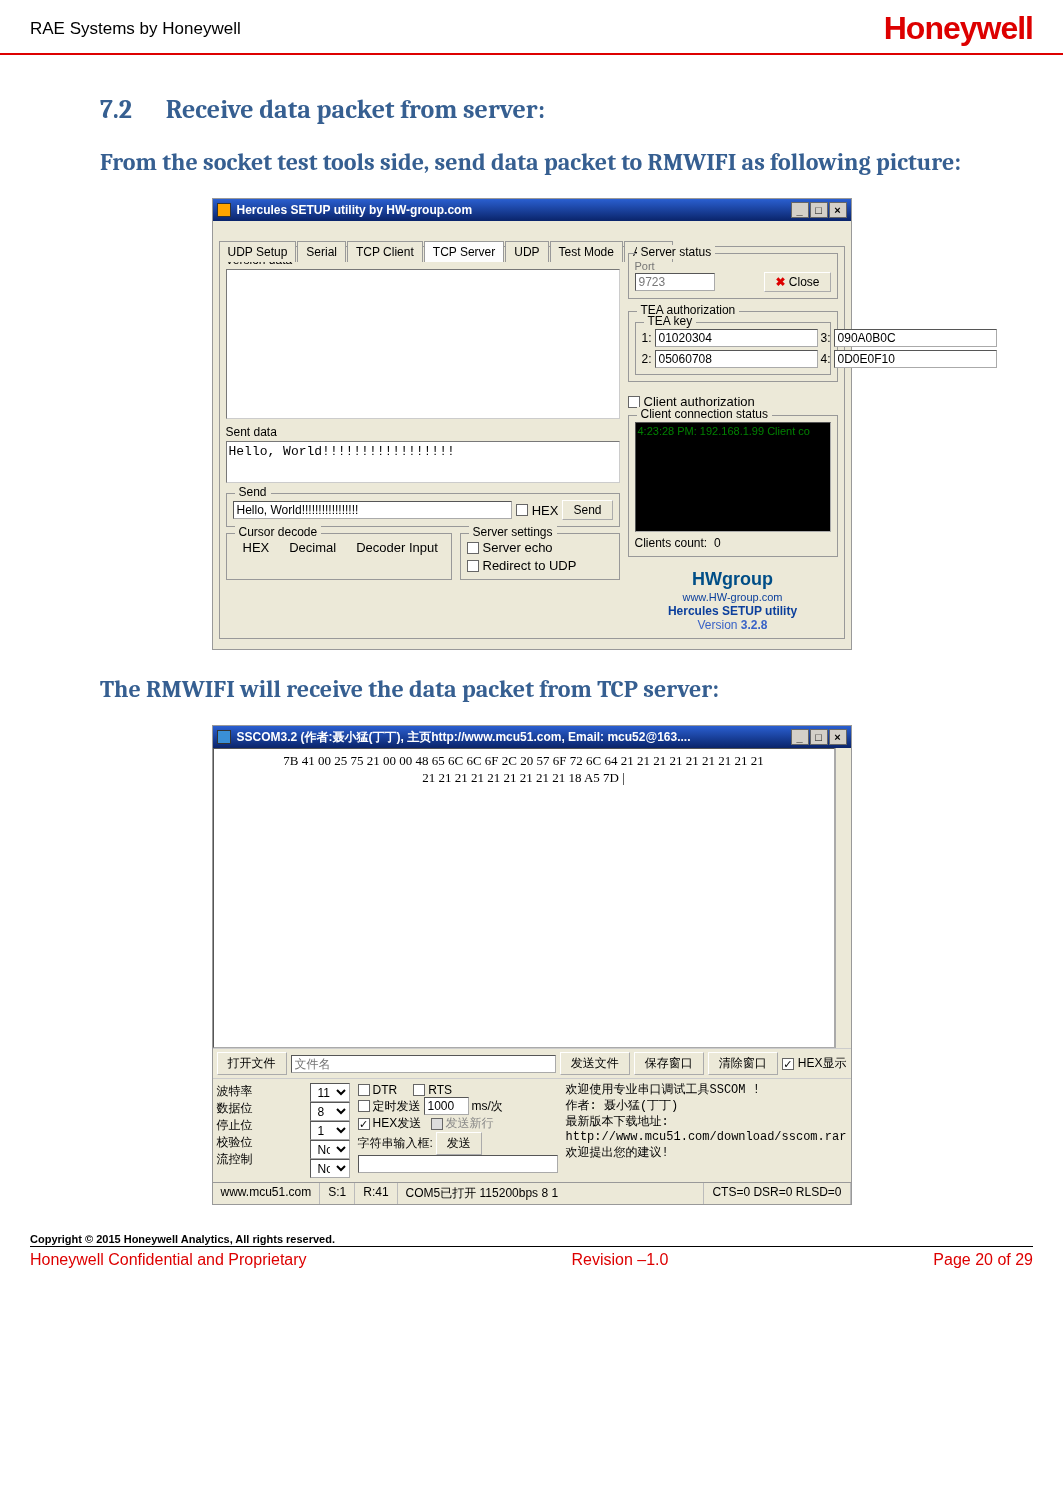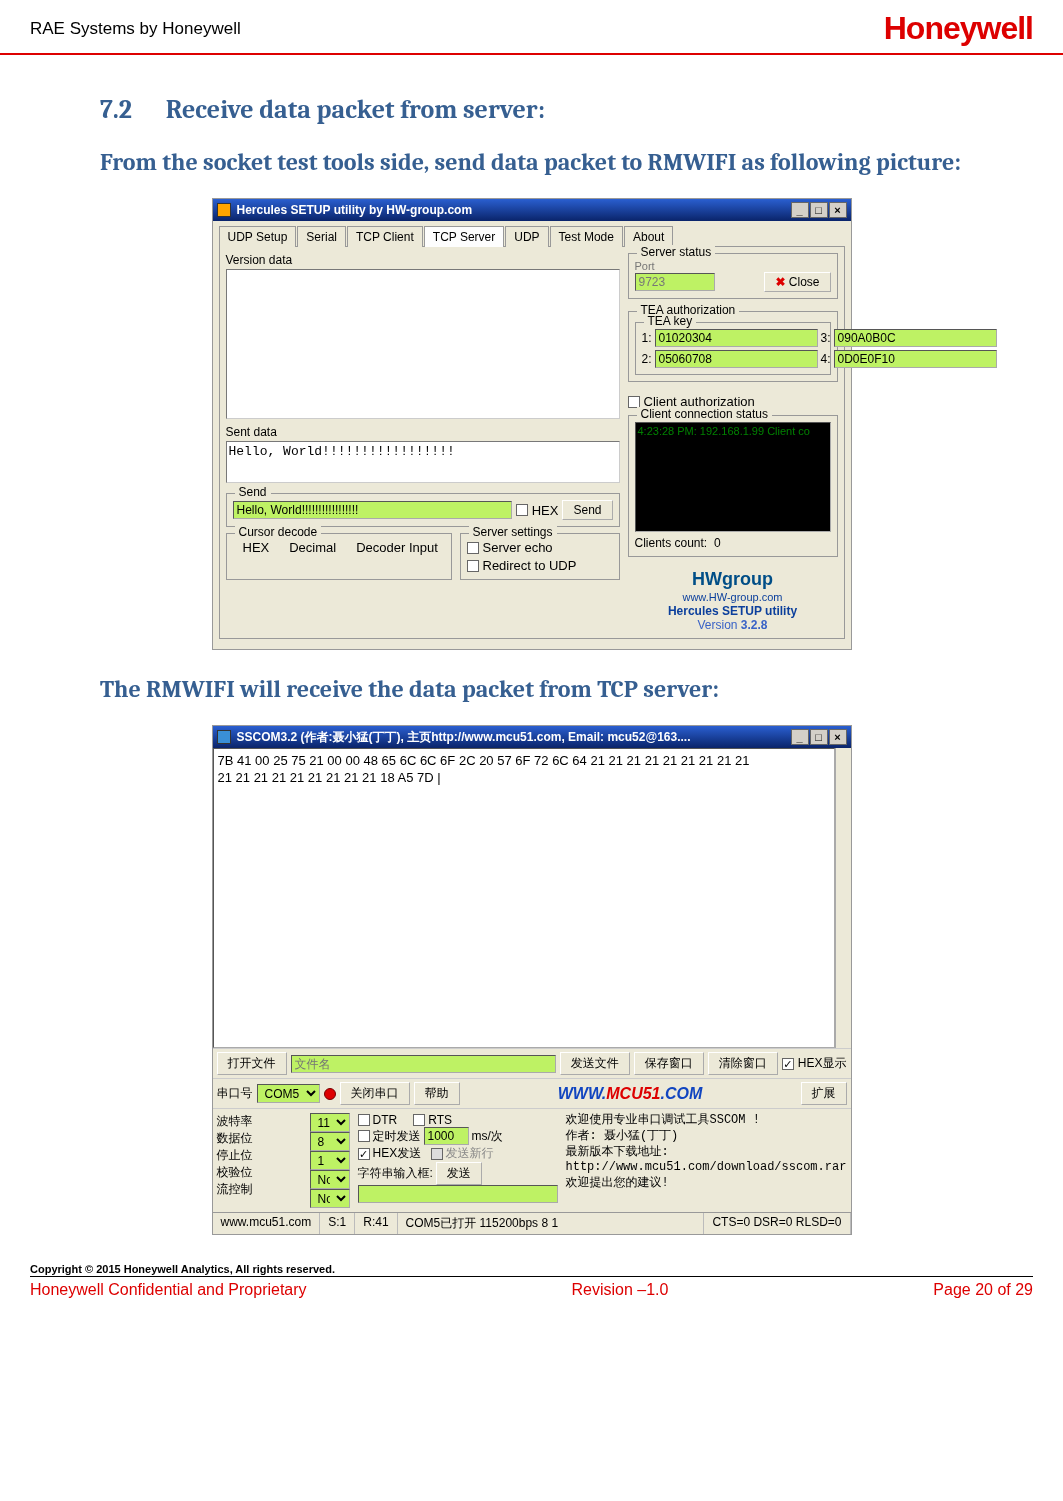--- a/index.html
+++ b/index.html
@@ -59,44 +59,44 @@
     height: 22px;
   }
   .titlebar .ico { width: 14px; height: 14px; background:#ffa500; border:1px solid #333; margin-right:6px; }
   .titlebar .spacer { flex:1; }
   .winbtns { display:flex; gap:1px; }
   .winbtn { width:18px; height:16px; background:#d4d0c8; border:1px solid #666; font-size:11px; line-height:14px; text-align:center; color:#000; font-weight:bold; }
 
   
   .herc-body { background:#ece9d8; padding:0 6px 10px 6px; }
   .tabs { display:flex; gap:0; margin-top:4px; font-size:12px; }
-  .tab { padding:3px 8px; border:1px solid #999; border-bottom:none; background:#ece9d8; margin-right:1px; position:relative; top:1px; }
+  .tab { padding:3px 8px; border:1px solid #999; border-bottom:none; background:#ece9d8; margin-right:1px; position:relative; top:16px; }
   .tab.active { background:#fdfdfd; font-weight:normal; z-index:2; }
   .herc-main { display:flex; gap:8px; border:1px solid #999; background:#ece9d8; padding:6px; }
   .herc-left { flex:1; display:flex; flex-direction:column; }
   .herc-right { width:210px; display:flex; flex-direction:column; gap:6px; }
   .group { border:1px solid #999; padding:6px; position:relative; margin-bottom:6px; }
   .group > .lg { position:absolute; top:-9px; left:8px; background:#ece9d8; padding:0 4px; font-size:12px; color:#000; }
   .txtarea { background:#fff; border:1px inset #ccc; width:100%; font-family:"Courier New",monospace; font-size:13px; padding:2px; }
   .recv { height:150px; }
   .sent { height:42px; }
   .inline { display:flex; align-items:center; gap:4px; }
-  .win-input { background:#bef264; border:1px inset #aaa; font-size:12px; padding:1px 3px; font-family:Tahoma,Arial,sans-serif; }
+  .win-input { background:#ffffff; border:1px inset #aaa; font-size:12px; padding:1px 3px; font-family:Tahoma,Arial,sans-serif; }
   .win-btn { background:#ece9d8; border:1px outset #fff; padding:2px 10px; font-size:12px; }
   .chk { width:12px; height:12px; border:1px solid #666; background:#fff; display:inline-block; }
   .tick { font-size:11px; line-height:10px; text-align:center; }
   .client-list { background:#000000; border:1px inset #aaa; height:110px; font-size:11px; color:#008000; padding:2px; overflow:hidden; }
   .hwlogo { text-align:center; font-size:12px; }
   .hwlogo .big { font-weight:bold; font-size:18px; color:#004e87; }
   .hwlogo a { color:#0b3f9c; text-decoration:none; font-size:11px; }
   .version { color:#3a63c6; font-size:12px; }
 
   
   .sscom-body { background:#ece9d8; }
-  .ss-term { background:#fff; border:1px inset #aaa; height:300px; font-family:Liberation Sans, sans-serif; font-size:13px; padding:4px; white-space:pre-wrap; line-height:1.25; color:#000; }
+  .ss-term { background:#fff; border:1px inset #aaa; height:300px; font-family:Liberation Serif, serif; font-size:13px; padding:4px; white-space:pre-wrap; line-height:1.25; color:#000;text-align:center; }
   .ss-row { display:flex; align-items:center; gap:4px; padding:3px 4px; border-top:1px solid #ccc; font-size:12px; }
   .ss-row .stretch { flex:1; }
   .dd { height:19px; }
   .ss-scroll { width:16px; background:#ece9d8; border-left:1px solid #aaa; }
   .ss-termwrap { display:flex; }
   .mcu { font-style:italic; font-weight:bold; font-size:16px; }
   .mcu .w { color:#1145c0; }
   .mcu .m { color:#d00; }
   .mcu .c { color:#1145c0; }
   .ss-grid { display:flex; gap:8px; padding:4px; font-size:12px; border-top:1px solid #ccc; }
@@ -275,33 +275,20 @@
       <div class="ss-row">
         <button class="win-btn">打开文件</button>
         <input class="win-input stretch" placeholder="文件名" style="">
         <button class="win-btn">发送文件</button>
         <button class="win-btn">保存窗口</button>
         <button class="win-btn">清除窗口</button>
         <span class="chk tick">✓</span>
         <span>HEX显示</span>
       </div>
 
-      <div class="ss-row">
-        <span>串口号</span>
-        <select class="win-input dd"><option>COM5</option></select>
-        <span class="red-dot"></span>
-        <button class="win-btn">关闭串口</button>
-        <button class="win-btn">帮助</button>
-        <span class="stretch" style="text-align:center;">
-          <span class="mcu">
-            <span class="w">WWW.</span><span class="m">MCU51</span><span class="c">.COM</span>
-          </span>
-        </span>
-        <button class="win-btn">扩展</button>
-      </div>
 
       <div class="ss-grid">
         <div class="ss-col" style="width:55px;">
           <div class="r">
               <span>波特率</span>
             </div>
           <div class="r">
               <span>数据位</span>
             </div>
           <div class="r">

